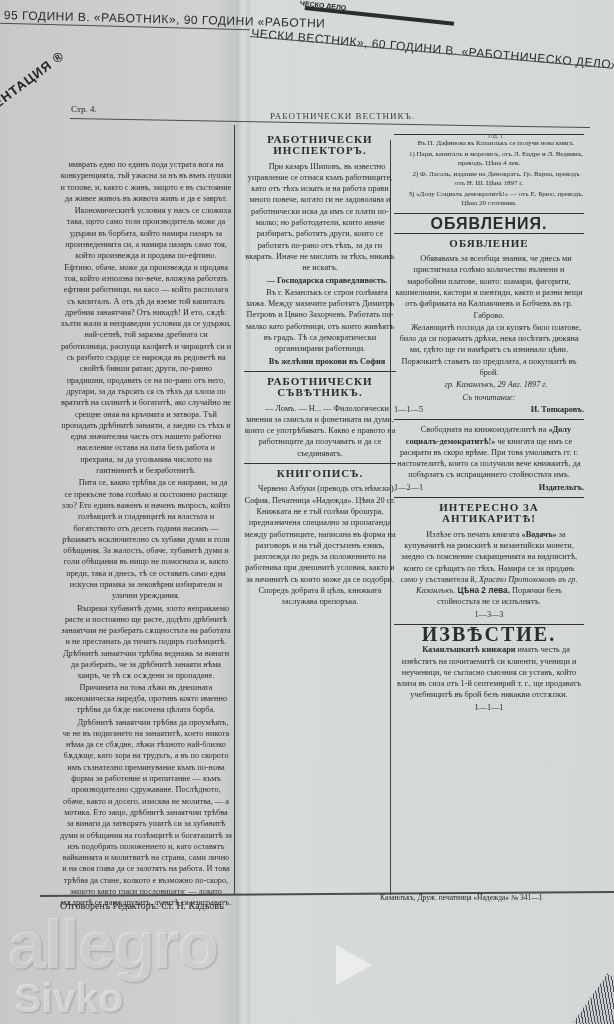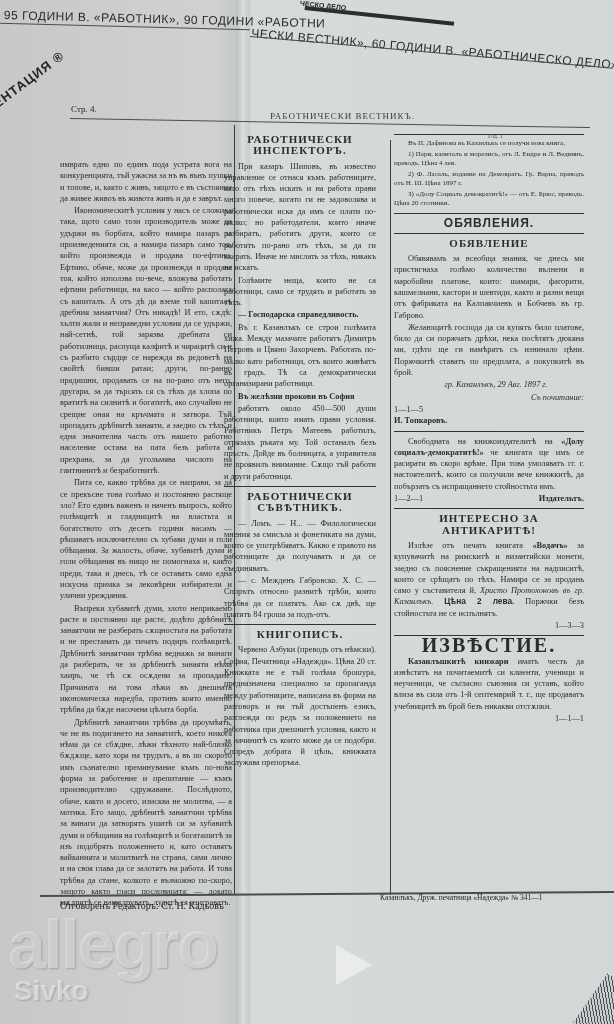--- a/index.html
+++ b/index.html
@@ -7,41 +7,41 @@
   .page{position:absolute;left:0;top:0;width:614px;height:1024px;background:linear-gradient(90deg,#c6c9c7 0%,#cfd2d0 35%,#c2c6c4 39%,#d6dad8 41%,#d3d8d6 100%);}
   .fold{position:absolute;left:236px;top:0;width:14px;height:1024px;background:linear-gradient(90deg,rgba(0,0,0,0.03),rgba(255,255,255,0.35),rgba(0,0,0,0.05));}
   .bandtext{position:absolute;font-family:"Liberation Sans",sans-serif;font-size:12px;letter-spacing:0.5px;color:#2a2c2d;white-space:nowrap;}
   .band1{left:4px;top:8px;transform:rotate(1.5deg);transform-origin:left top;}
   .band2{left:252px;top:26px;transform:rotate(5deg);transform-origin:left top;}
   .topline{position:absolute;height:1px;background:#4a4d4e;}
   .blackbar{position:absolute;left:305px;top:6px;width:150px;height:4px;background:#2b2d2e;transform:rotate(6deg);transform-origin:left top;}
   .small-hdr{position:absolute;left:300px;top:2px;font-family:"Liberation Sans",sans-serif;font-size:7px;font-weight:bold;transform:rotate(6deg);}
   .rotlabel{position:absolute;left:-14px;top:72px;transform:rotate(-37deg);font-family:"Liberation Sans",sans-serif;font-weight:bold;font-size:13px;letter-spacing:1px;color:#232526;}
   .col{position:absolute;font-size:8.3px;line-height:11.3px;text-align:justify;color:#2a2c2d;overflow:hidden;}
-  .col p{margin:0 0 1px 0;text-indent:14px;}
+  .col p{margin:0 0 1px 0;text-indent:14px;text-align:center;}
   .lcol{left:60px;top:136px;width:172px;height:752px;margin-top:23px;}
-  .mcol{left:224px;top:130px;width:152px;height:762px;}
+  .mcol{left:244px;top:130px;width:152px;height:762px;}
   .rcol{left:394px;top:130px;width:190px;height:770px;}
   .pageno{position:absolute;left:71px;top:104px;font-size:9px;}
   .runhead{position:absolute;left:258px;top:111px;font-size:9px;letter-spacing:1px;color:#3a3c3d;margin-left:12px;}
   .rightpg{position:absolute;left:488px;top:133px;font-size:6px;color:#555;}
   .heading{font-weight:bold;text-align:center;letter-spacing:1px;margin:4px 0 4px 0;text-indent:0 !important;}
   .h-serif{font-size:11px;}
-  .h-sans{font-family:"Liberation Sans",sans-serif;font-size:12px;}
+  .h-sans{font-family:"Liberation Sans",sans-serif;font-size:16px;}
   .h-big{font-size:20px;letter-spacing:2px;}
   .rule{border-top:1.5px solid #333;margin:4px 0;}
   .vrule{position:absolute;width:1px;background:#3c3f40;}
   .bold{font-weight:bold;}
   .ital{font-style:italic;}
   .sig{text-align:right;font-weight:bold;text-indent:0 !important;}
   .numr{text-align:right;text-indent:0 !important;}
   .footer-l{position:absolute;left:60px;top:900px;font-size:10px;}
   .footer-r{position:absolute;left:380px;top:893px;font-size:7.5px;}
   .wm1{position:absolute;left:8px;top:905px;font-family:"Liberation Sans",sans-serif;font-weight:bold;font-size:68px;color:rgba(255,255,255,0.45);text-shadow:1px 1px 2px rgba(0,0,0,0.2);letter-spacing:-2px;}
-  .wm2{position:absolute;left:14px;top:975px;font-family:"Liberation Sans",sans-serif;font-weight:bold;font-size:28px;color:rgba(255,255,255,0.5);text-shadow:1px 1px 2px rgba(0,0,0,0.2);}
+  .wm2{position:absolute;left:14px;top:975px;font-family:"Liberation Sans",sans-serif;font-weight:bold;font-size:41px;color:rgba(255,255,255,0.5);text-shadow:1px 1px 2px rgba(0,0,0,0.2);}
   .wm-play{position:absolute;left:336px;top:945px;width:0;height:0;border-top:20px solid transparent;border-bottom:20px solid transparent;border-left:36px solid rgba(255,255,255,0.5);}
   .cornerobj{position:absolute;left:585px;top:985px;width:60px;height:60px;background:repeating-linear-gradient(45deg,#4a4d52 0 1px,#c9ccce 1px 3px);transform:rotate(35deg);}
 </style>
 </head>
 <body>
 
 <div class="page">
   <div class="fold"></div>
 
   <div class="bandtext band1">95 ГОДИНИ В. «РАБОТНИК», 90 ГОДИНИ «РАБОТНИ</div>
@@ -65,29 +65,26 @@
     <p>Икономическитѣ условия у насъ се сложиха така, щото само този производитель може да удържи въ борбата, който намира пазаръ за произведенията си, а намира пазаръ само тоя, който произвежда и продава по-ефтино. Ефтино, обаче, може да произвежда и продава тоя, който използва по-вече, вложува работать ефтини работници, на касо — който располага съ капиталъ. А отъ дѣ да вземе той капиталъ дребния занаятчия? Отъ никадѣ! И ето, сѫдѣ: хьлти жали и неправедни условия да се удържи, най-сетнѣ, той зарязва дребната си работилница, распуща калфитѣ и чирацитѣ си и съ разбито сърдце се нарежда въ редоветѣ на свойтѣ бивши ратаи; други, по-ранно прадишни, продавать се на по-рано отъ него, другари, за да търсять ся съ тѣхъ да хлопа по вратитѣ на силнитѣ и богатитѣ, ако случайно не срещне оная на кръчмата и затвора. Тъй пропадать дрѣбнитѣ занаяти, а заедно съ тѣхъ и една значителна часть отъ нашето работно население остава на пата безъ работа и прехрана, за да угольмява числото на гаитнинитѣ и безработнитѣ.</p>
     <p>Пита се, какво трѣбва да се направи, за да се прекъсне това голѣмо и постоянно растяще зло? Ето единъ важенъ и наченъ въпросъ, който голѣмцитѣ и гладницитѣ на властьта и богатството отъ десеть години насамъ — рѣшаватъ исключително съ хубави думи и голи обѣщания. За жалость, обаче, хубавитѣ думи и голи обѣщания въ нищо не помогнаха и, както преди, така и днесь, тѣ се оставать само една искусна примка за лековѣрни избиратели и улични уреждания.</p>
     <p>Въпреки хубавитѣ думи, злото неприкаемо расте и постоянно ще расте, додѣто дрѣбнитѣ занаятчии не разберать сѫщностьта на работата и не престанать да тичатъ подиръ голѣмцитѣ. Дрѣбнитѣ занаятчии трѣбва веднажь за винаги да разберать, че за дрѣбнитѣ занаяти нѣма хаиръ, че тѣ сѫ осѫдени за пропадане. Причината на това лѣжи въ днешната икономическа наредба, противъ която именно трѣбва да бѫде насочена цѣлата борба.</p>
     <p>Дрѣбнитѣ занаятчии трѣбва да проумѣять, че не въ подигането на занаятитѣ, което никога нѣма да се сбѫдне, лѣжи тѣхното най-близко бѫдѫще, като хора на трудътъ, а въ по скорото имъ съзнателно преминувание къмъ по-нова форма за работение и препитание — къмъ производително сдружаване. Послѣдното, обаче, както и досего, изисква не молитва, — а мотика. Ето защо, дрѣбнитѣ занаятчии трѣбва за винаги да затворятъ ушитѣ си за хубавитѣ думи и обѣщания на голѣмцитѣ и богаташитѣ за изъ подобрять положението и, като оставятъ вайканията и молитвитѣ на страна, сами лично и на своя глава да се залотятъ на работа. И това трѣбва да стане, колкото е възможно по-скоро, защото както гласи пословицата: — докато мѫдритѣ се наиждруватъ, лудитѣ ся изиграватъ.</p>
     <p class="sig">Съзнателенъ занаятчия.</p>
   </div>
 
   <div class="col mcol">
     <div class="heading h-serif">РАБОТНИЧЕСКИ ИНСПЕКТОРЪ.</div>
     <p>При казаръ Шиповъ, въ известно управление се отнася къмъ работниците, като отъ тѣхъ искать и на работа прави много повече, когато ги не задоволява и работнически иска да имъ се плати по-малко; но работодатели, които иначе разбиратъ, работятъ други, които се работятъ по-рано отъ тѣхъ, за да ги вкарать. Иначе не мислать за тѣхъ, никакъ не искатъ.</p>
-    <p>Голѣмите неща, които не са работници, само се трудять и работать за тѣхъ.</p>
     <p class="bold">— Господарска справедливость.</p>
     <p>Въ г. Казанлъкъ се строи голѣмата хижа. Между мазачите работятъ Димитръ Петровъ и Цвяно Захорчевъ. Работать по-малко като работници, отъ които живѣятъ въ градъ. Тѣ са демократически организирани работници.</p>
     <p class="bold">Въ желѣзни прокови въ София</p>
-    <p>работятъ около 450—500 души работници, които имать прави условия. Работникъ Петръ Матеевъ работилъ, отрязахъ ръката му. Той останалъ безъ пръсть. Дойде въ болницата, а управителя не проявилъ внимание. Сѫщо тъй работи и други работници.</p>
     <div class="rule"></div>
     <div class="heading h-serif">РАБОТНИЧЕСКИ СЪВѢТНИКЪ.</div>
     <p>— Ломъ. — Н... — Филологически мнения за смисъла и фонетиката на думи, които се употрѣбяватъ. Какво е правото на работниците да получаватъ и да се съединяватъ.</p>
-    <p>— с. Межденъ Габровско. Х. С. — Спорътъ относно разнитѣ трѣби, които трѣбва да се платятъ. Ако сѫ двѣ, ще платятъ 84 гроша за подъ-отъ.</p>
     <div class="rule"></div>
     <div class="heading h-serif">КНИГОПИСЪ.</div>
     <p>Червено Азбуки (преводъ отъ нѣмски). София, Печатница «Надежда». Цѣна 20 ст. Книжката не е тъй голѣма брошура, предназначена специално за пропаганда между работниците, написана въ форма на разговоръ и на тъй достъпенъ езикъ, разглежда по редъ за положението на работника при днешнитѣ условия, както и за начинитѣ съ които може да се подобри. Споредъ добрата й цѣль, книжката заслужава препоръка.</p>
   </div>
 
   <div class="col rcol">
     <div class="rule"></div>
     <p style="font-size:7px;line-height:9.5px">Въ П. Дафинова въ Казанлъкъ се получи нова книга.</p>
     <p style="font-size:7px;line-height:9.5px">1) Пари, капиталъ и морелисъ, отъ Л. Ендре и Л. Ведвинъ, преводъ. Цѣна 4 лев.</p>
     <p style="font-size:7px;line-height:9.5px">2) Ф. Ласаль, издание на Демократъ. Гр. Варна, преводъ отъ Н. Ш. Цѣна 1897 г.</p>
@@ -95,21 +92,21 @@
     <div class="rule"></div>
     <div class="heading h-sans">ОБЯВЛЕНИЯ.</div>
     <div class="rule"></div>
 
     <div>
       <div class="heading h-serif">ОБЯВЛЕНИЕ</div>
       <p>Обявявамъ за всеобща знания, че днесь ми пристигнаха голѣмо количество вълнени и маробойни платове, които: шамари, фагорити, кашмелиани, кастори и шевтиди, както и разни вещи отъ фабриката на Калпакчиевъ и Бобчевъ въ гр. Габрово.</p>
       <p>Желающитѣ господа да си купятъ било платове, било да си поржчатъ дрѣхи, нека посѣтятъ дюкяна ми, гдѣто ще ги намѣрятъ съ изнинало цѣни. Поржчкитѣ ставатъ по предплата, а покупкитѣ въ брой.</p>
       <p class="ital" style="text-align:center">гр. Казанлъкъ, 29 Авг. 1897 г.</p>
       <p class="numr ital">Съ почитание:</p>
-      <div style="display:flex;justify-content:space-between;flex-direction:column;">
+      <div style="display:flex;justify-content:space-between;">
         <span>1—1—5</span>
         <span class="bold">И. Топкаровъ.</span>
       </div>
     </div>
     <div class="rule"></div>
 
     <div>
       <p>
         <span>Свободната на книжоиздателитѣ на </span><span class="bold">«Долу социалъ-демократитѣ!»</span><span> че книгата ще имъ се расирати въ скоро врѣме. При това умоляватъ гг. г. настоятелитѣ, които са получили вече книжкитѣ, да побързатъ съ испращанието стойностьта имъ.</span>
       </p>

